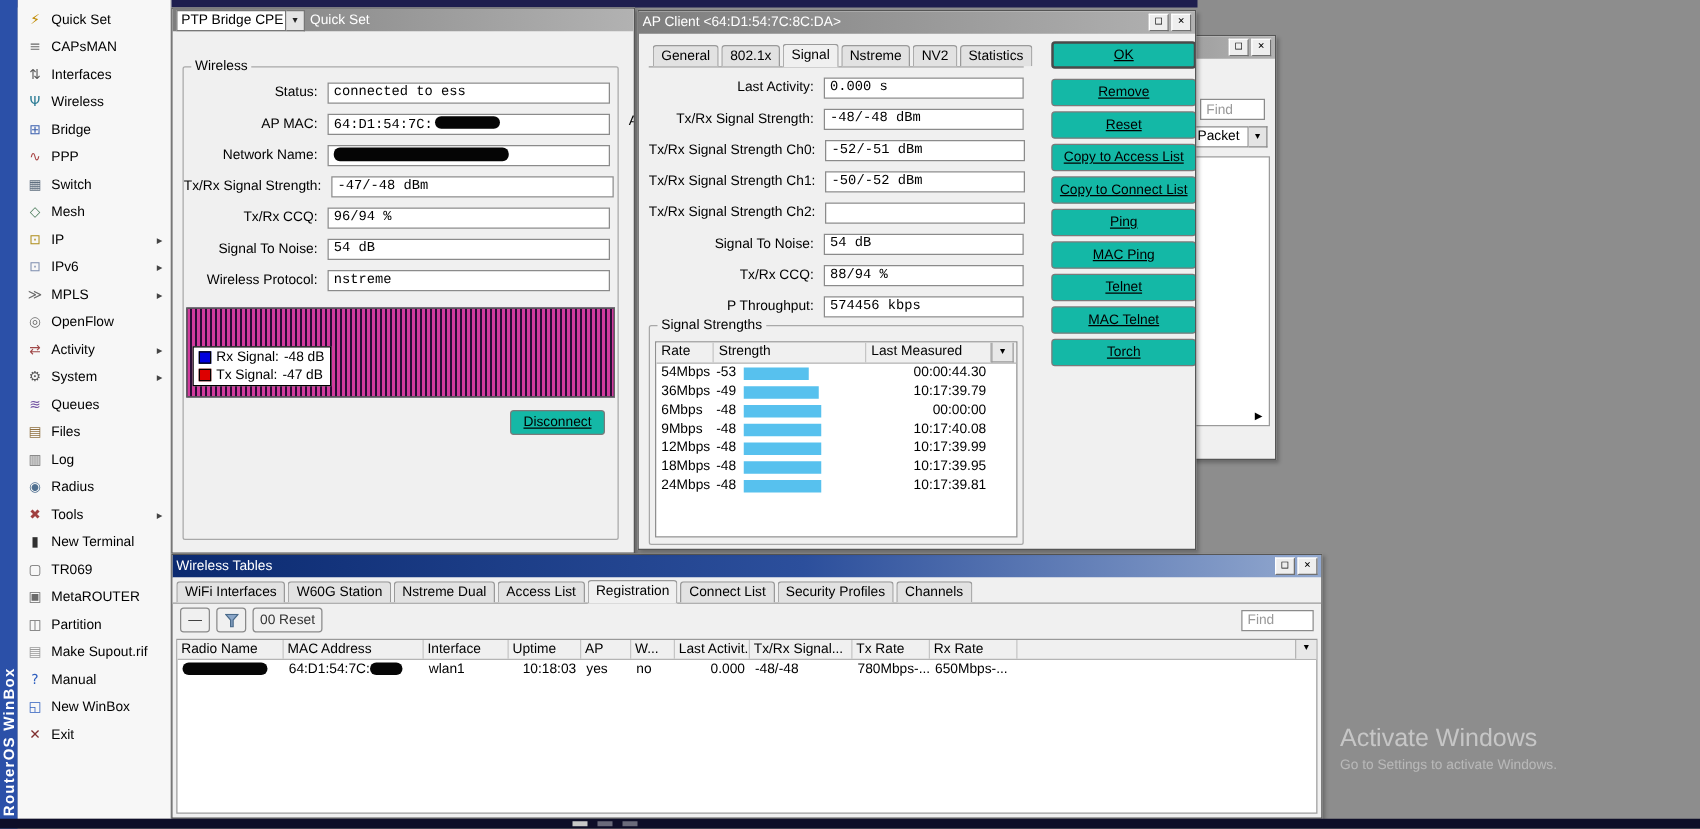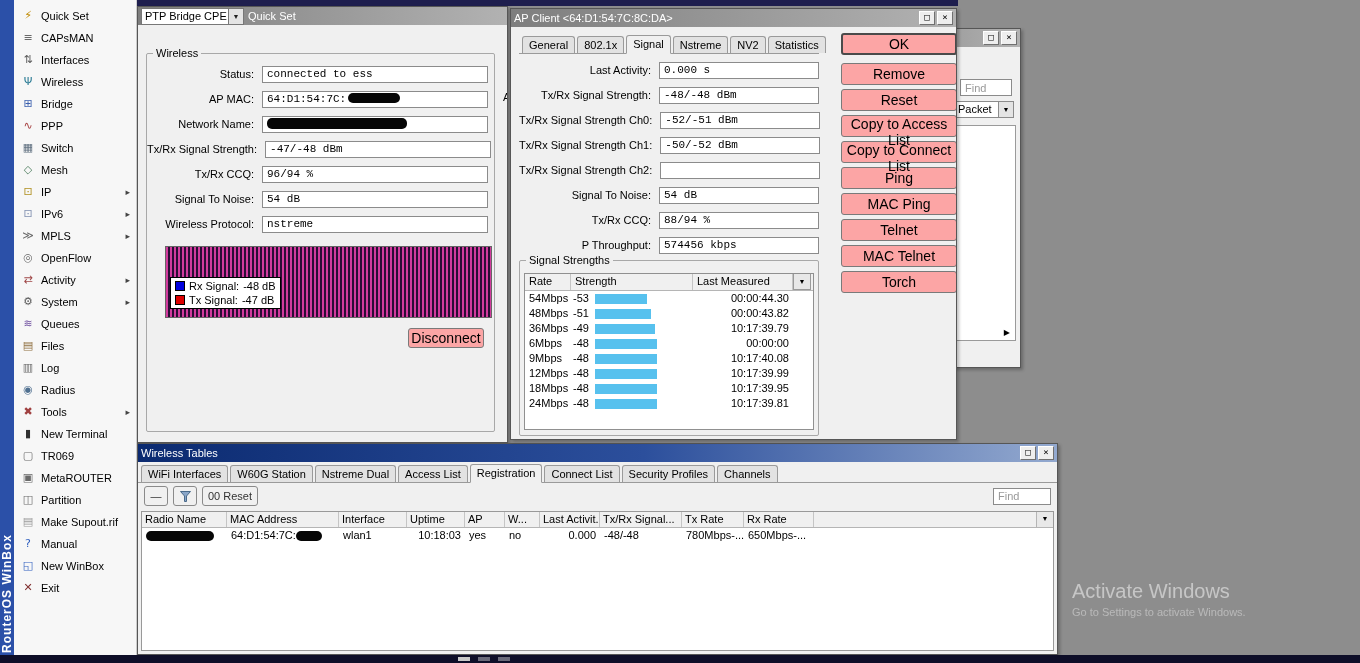--- a/index.html
+++ b/index.html
@@ -37,40 +37,40 @@
   .tabs{display:flex;align-items:flex-end;padding:2px 3px 0;border-bottom:1px solid #9a9a9a;background:#f0f0f0;height:21px;}
   .tab{padding:2px 6px;margin-right:2px;border:1px solid #9a9a9a;border-bottom:none;border-radius:3px 3px 0 0;background:#e2e2e2;white-space:nowrap;cursor:default;}
   .tab.active{background:#f0f0f0;position:relative;margin-bottom:-1px;padding-bottom:3px;border-bottom:1px solid #f0f0f0;}
 
   .frow{display:flex;align-items:center;height:20px;margin-bottom:5px;}
   .flabel{flex:1;text-align:right;padding-right:8px;white-space:nowrap;}
   .finput{height:17px;background:#fff;border:1px solid #8b8b8b;padding:1px 4px;white-space:nowrap;overflow:hidden;line-height:13px;font-family:Liberation Mono, monospace;}
   .redact-partial::after{content:"";display:inline-block;width:52px;height:10px;background:#050505;border-radius:5px;margin-left:2px;vertical-align:-1px;}
   .redact-full::after{content:"";display:inline-block;width:140px;height:11px;background:#050505;border-radius:5px;vertical-align:-1px;}
 
-  .btn{display:block;width:100%;height:22px;background:#fca5a5;border:1px solid #7a7a7a;border-radius:3px;text-align:center;font-size:14px;font-family:inherit;color:#000;cursor:default;}
+  .btn{display:block;width:100%;height:22px;background:#14b8a6;border:1px solid #7a7a7a;border-radius:3px;text-align:center;font-size:11px;font-family:inherit;color:#000;cursor:default;text-decoration:underline;}
   .btn.default{border:2px solid #4a4a4a;}
 
   .group{border:1px solid #a8a8a8;border-radius:2px;position:relative;}
   .group-title{position:absolute;top:-7px;left:6px;background:#f0f0f0;padding:0 3px;}
 
   .find{width:58px;height:17px;border:1px solid #8b8b8b;background:#fff;font-size:11px;padding:1px 4px;font-family:inherit;}
   .find::placeholder{color:#999;}
 
   
   .quickset{left:137px;top:6px;width:371px;height:437px;z-index:2;}
   .qs-combo{display:flex;flex:none;}
   .qs-combo-field{width:88px;height:17px;background:#fff;border:1px solid #777;padding:1px 3px;color:#000;white-space:nowrap;overflow:hidden;}
   .qs-combo-btn{width:15px;height:17px;background:#e4e4e4;border:1px solid #777;border-left:none;font-size:7px;line-height:15px;text-align:center;color:#222;}
   .qs-body{position:relative;height:417px;}
   .qs-group{position:absolute;left:8px;right:12px;top:28px;bottom:10px;}
   .qs-fields{margin-top:10px;}
   .qs-fields .frow{margin:0 6px 5px 0;}
   .qs-fields .finput{width:226px;flex:none;}
-  .qs-graph{position:absolute;left:2px;right:2px;top:192px;height:72px;border:1px solid #666;background:#230c30;background-image:repeating-linear-gradient(90deg,#d13b9d 0 2px,#2a0d35 2px 4px);margin-left:16px;}
+  .qs-graph{position:absolute;left:2px;right:2px;top:192px;height:72px;border:1px solid #666;background:#230c30;background-image:repeating-linear-gradient(90deg,#d13b9d 0 2px,#2a0d35 2px 4px);}
   .qs-legend{position:absolute;left:4px;top:30px;background:#fff;border:1px solid #000;padding:1px 4px;}
   .lg-row{display:flex;align-items:center;gap:4px;height:14px;}
   .lg-sq{width:10px;height:10px;border:1px solid #000;flex:none;}
   .qs-disconnect{position:absolute;right:10px;top:274px;width:76px;height:20px;}
   .qs-clip{position:absolute;left:365px;top:66px;white-space:nowrap;}
 
   
   .apclient{left:510px;top:8px;width:447px;height:432px;z-index:3;}
   .ap-body{display:flex;gap:22px;padding:6px 8px 0;align-items:flex-start;}
   .ap-left{width:300px;flex:none;}
@@ -462,28 +462,20 @@
 
               <div class="ss-row">
                 <span class="ss-c0">54Mbps</span>
                 <span class="ss-c1">
                   <span class="ss-num">-53</span>
                   <span class="ss-bar" style="width: 52px;"></span>
                 </span>
                 <span class="ss-c2">00:00:44.30</span>
               </div>
 
-              <div class="ss-row">
-                <span class="ss-c0">48Mbps</span>
-                <span class="ss-c1">
-                  <span class="ss-num">-51</span>
-                  <span class="ss-bar" style="width: 56px;"></span>
-                </span>
-                <span class="ss-c2">00:00:43.82</span>
-              </div>
 
               <div class="ss-row">
                 <span class="ss-c0">36Mbps</span>
                 <span class="ss-c1">
                   <span class="ss-num">-49</span>
                   <span class="ss-bar" style="width: 60px;"></span>
                 </span>
                 <span class="ss-c2">10:17:39.79</span>
               </div>
 

